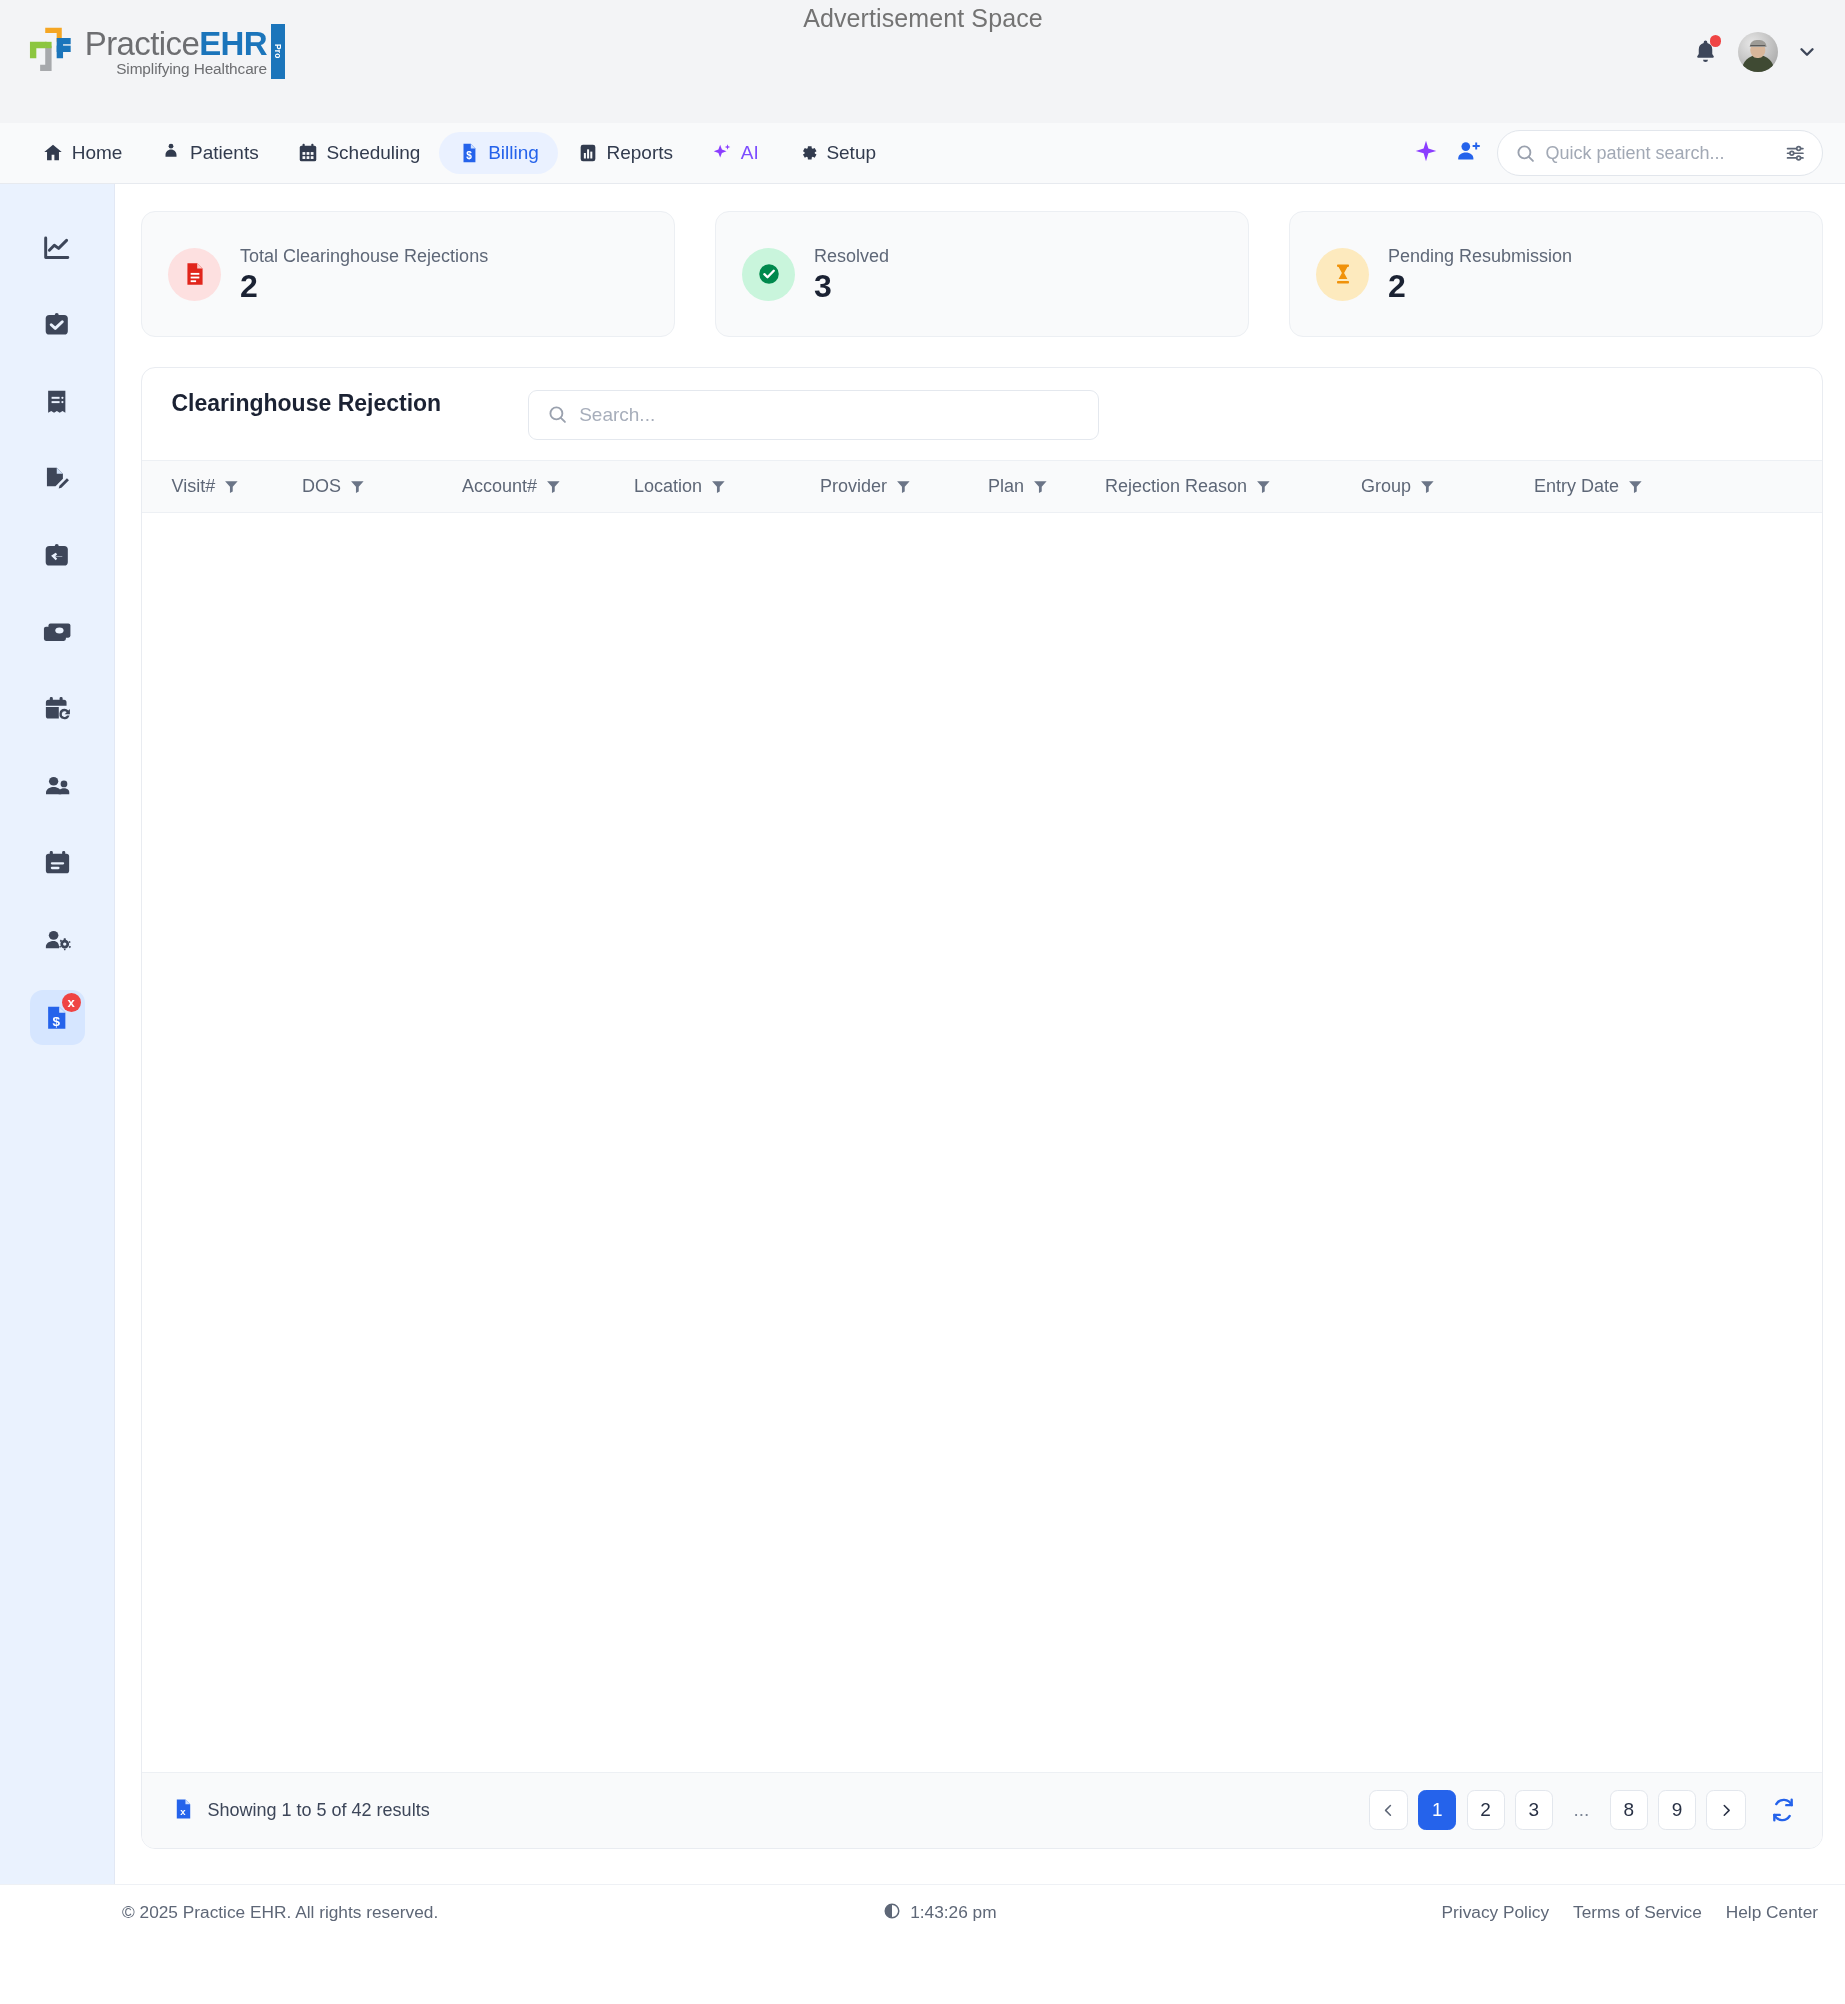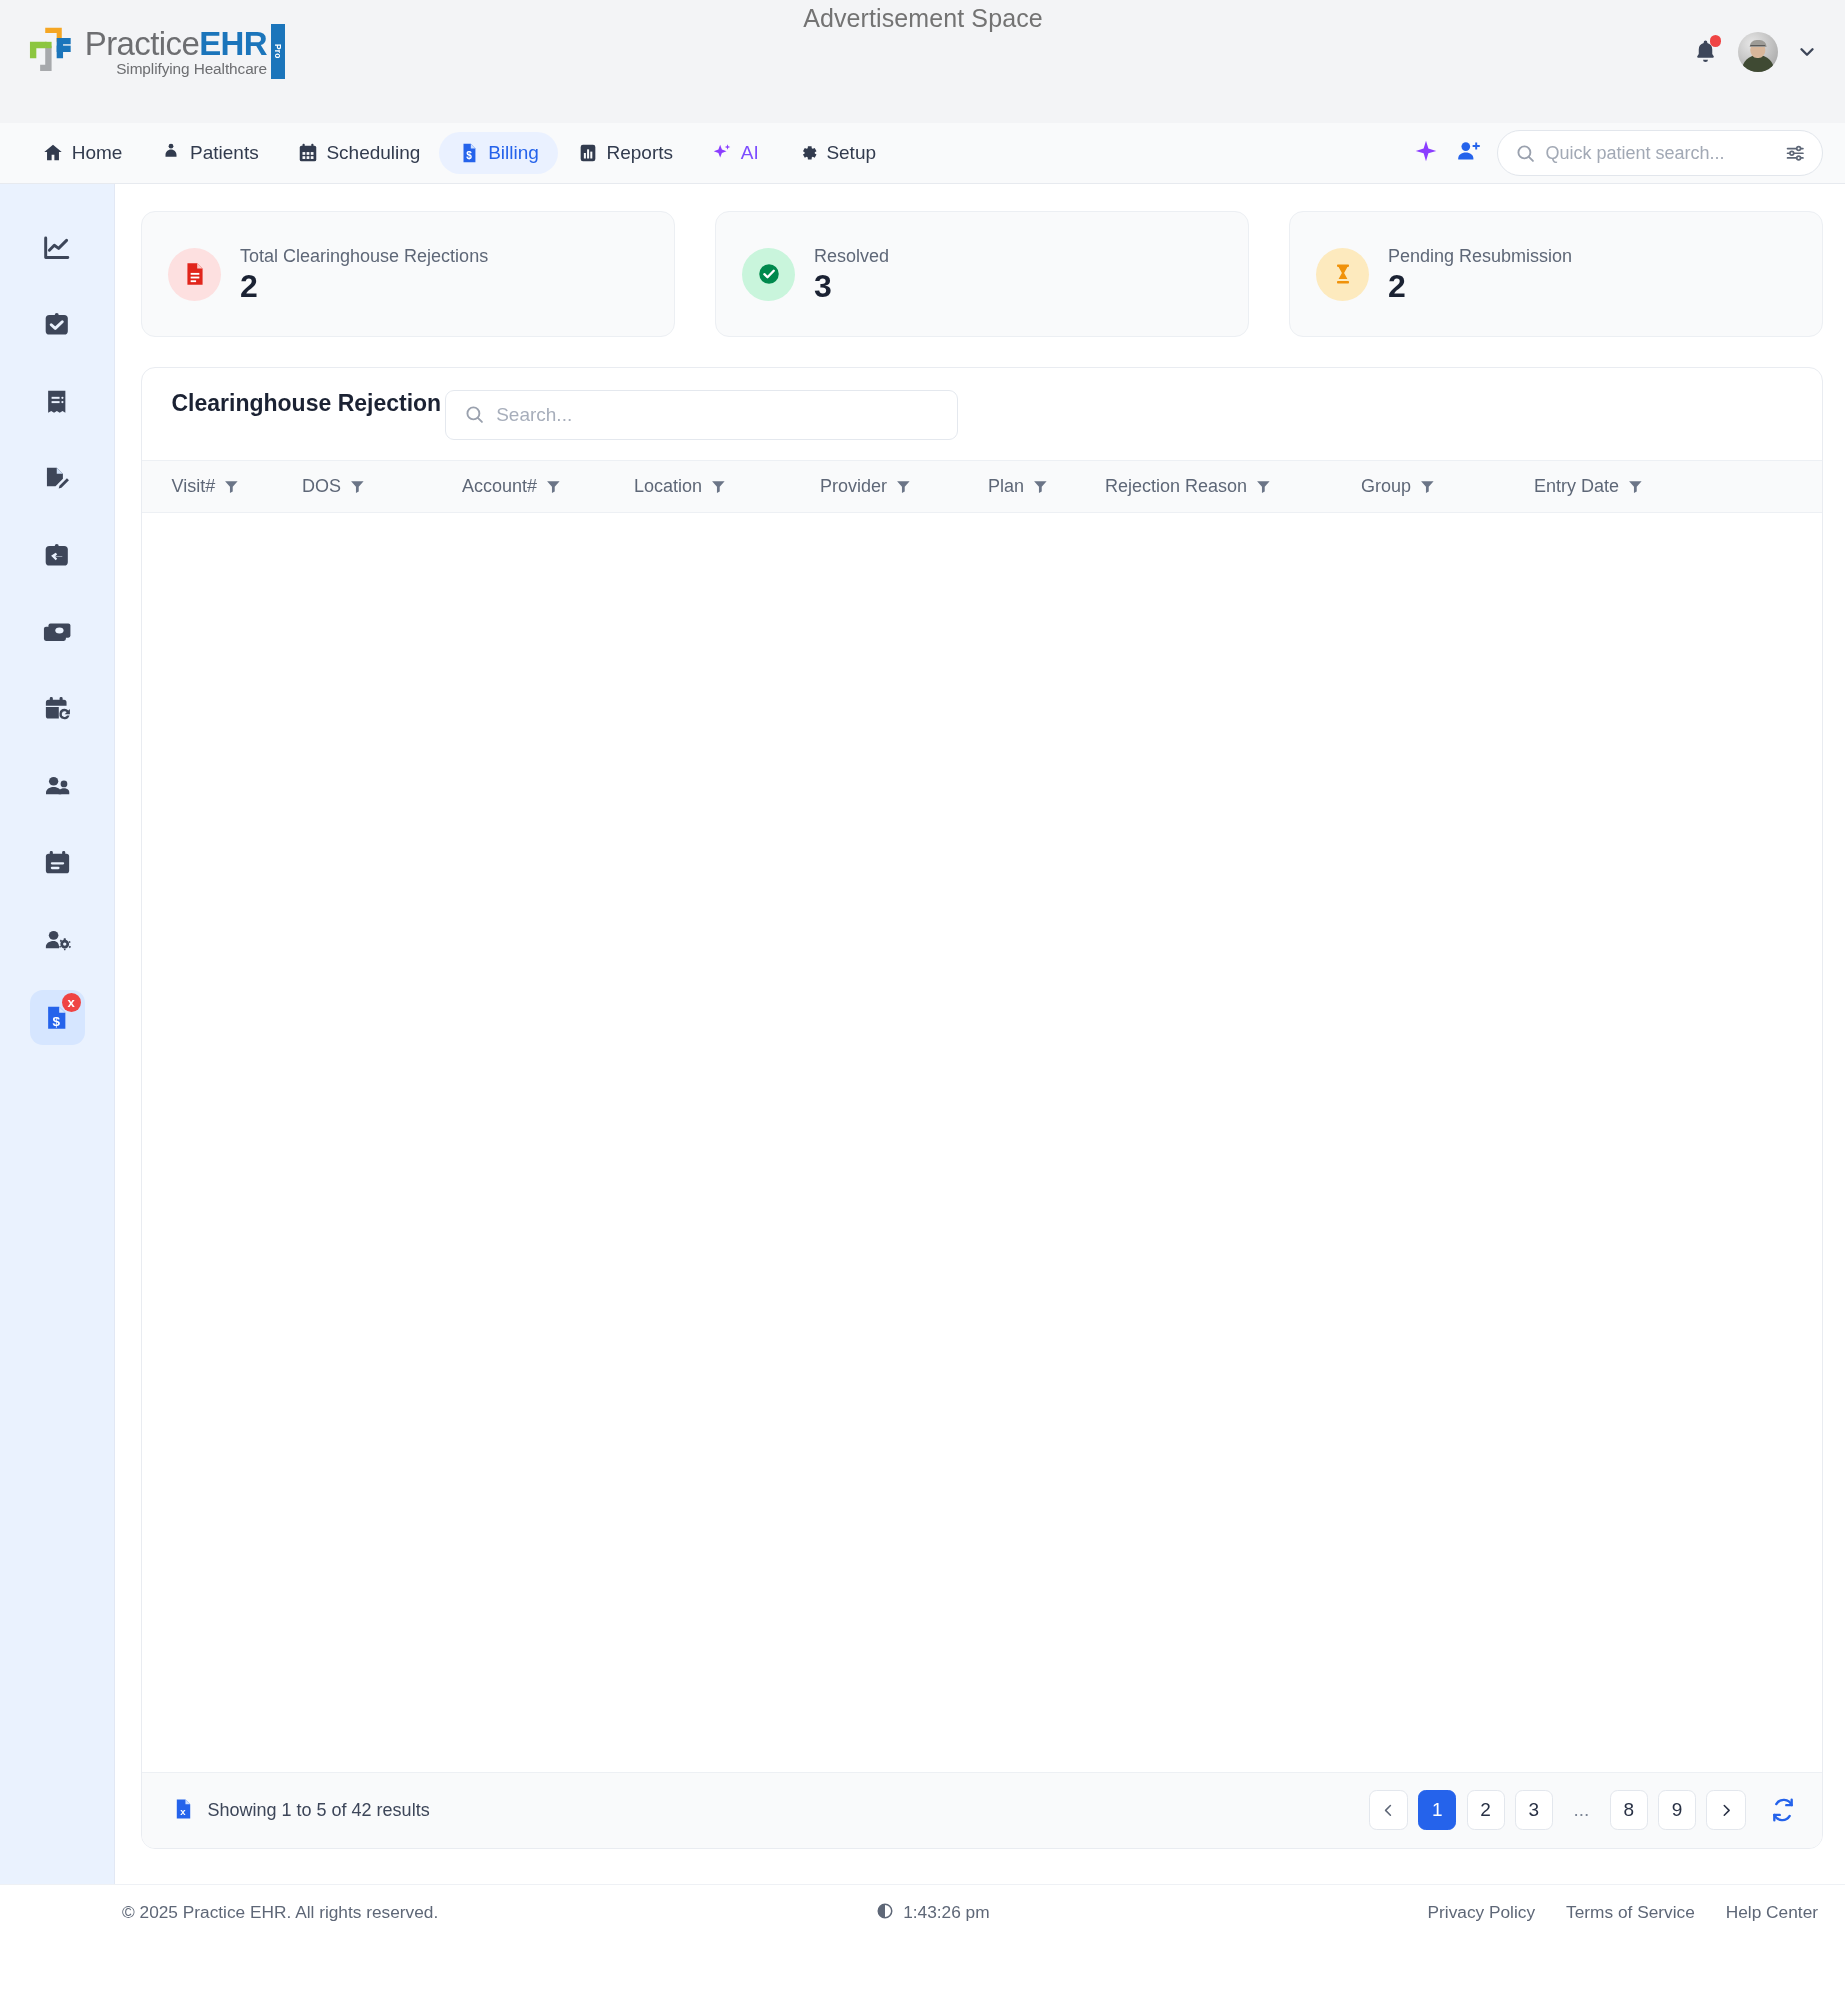--- a/index.html
+++ b/index.html
@@ -173,21 +173,22 @@
     height: 1482px;
     display: flex; flex-direction: column;
     overflow: hidden;
   }
   .panel-head {
     display: flex; align-items: flex-start; gap: 4px;
     padding: 22px 28px 20.5px 29.5px;
   }
   .panel-title { font-size: 23px; font-weight: 700; color: #1b2233; white-space: nowrap; }
   .panel-search {
-    width: 513px; height: 50px;
+    margin-left: 83px;
+    width: 571px; height: 50px;
     border: 0.6px solid #e4e8ee; border-radius: 9px;
     display: flex; align-items: center; gap: 11.5px;
     padding: 0 18px;
   }
   .panel-search .ph { color: #a7aebb; font-size: 19px; }
   .panel-actions { margin-left: auto; display: flex; align-items: center; gap: 19px; }
   .pill-btn {
     background: #eaf1fd; color: #2563eb;
     border: none; border-radius: 640px;
     font-size: 19px; font-family: inherit;
@@ -235,21 +236,21 @@
   
   .pagefoot {
     height: 56px;
     display: flex; align-items: center;
     padding: 0 28px 0 122px;
     background: #ffffff;
     border-top: 0.6px solid #eef1f5;
   }
   .pf-copy { font-size: 17.3px; color: #5e6777; }
   .pf-clock { display: flex; align-items: flex-start; gap: 9px; margin: 0 auto; font-size: 17.3px; color: #5e6777; }
-  .pf-links { display: flex; gap: 31px; }
+  .pf-links { display: flex; gap: 24px; }
   .pf-link { font-size: 17.3px; color: #5e6777; cursor: pointer; text-decoration: none; }
 </style>
 </head>
 <body>
 
 <div class="adbar">
 
   <div class="logo-wrap">
     <svg class="logo-mark" viewBox="0 0 86 88">
       <path d="M30 6 h26 v22 h-8 V14 h-18 z" fill="#f5a623"></path>

